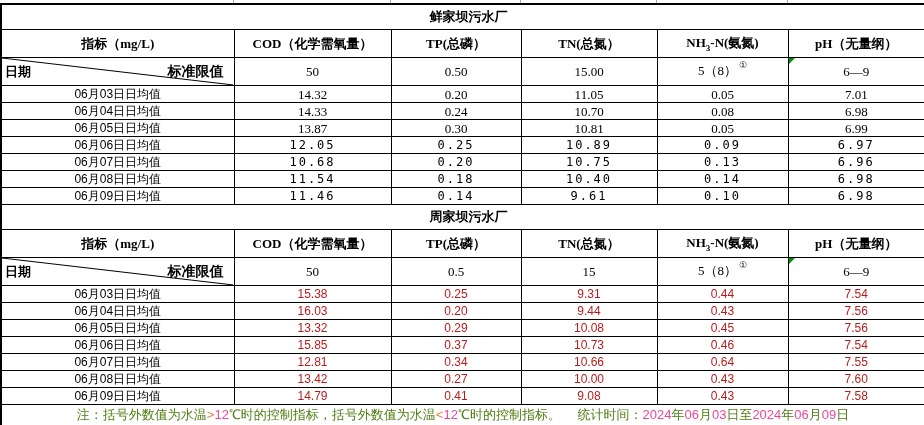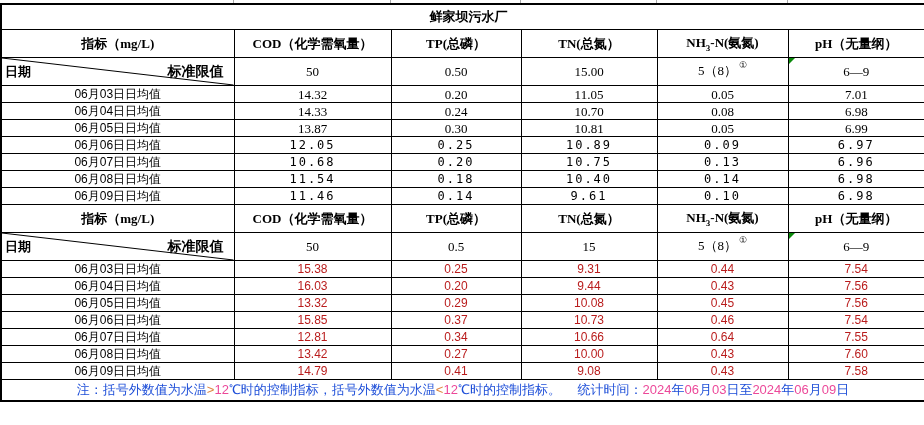--- a/index.html
+++ b/index.html
@@ -25,21 +25,21 @@
   td.diag .lbl-date { position:absolute; left:3px; top:50%; transform:translateY(-50%); font-weight:bold; font-size:13px; font-family:"Liberation Sans", sans-serif; }
   td.diag .lbl-limit { position:absolute; right:10px; top:50%; transform:translateY(-50%); font-weight:bold; font-size:14px; font-family:"Liberation Sans", sans-serif;margin-left:44px; }
 
   sub { font-size:9px; }
   sup { font-size:9px; vertical-align:super; position:relative; top:-2px; margin-left:2px; }
 
   .corner { position:absolute; top:0; left:0; width:0; height:0;
             border-top:6px solid #0a8a0a; border-right:6px solid transparent; }
 
   tr.r-note td { height:20px; font-size:13px; white-space:pre; }
-  .seg-black  { color:#1d4ed8; }
+  .seg-black  { color:#4d7c0f; }
   .seg-blue   { color:#ec4899; }
   .seg-orange { color:#e0823c; }
 </style>
 </head>
 <body>
 
 <div class="sheet">
   <div class="top-strip">
     <i style="left:233px"></i>
     <i style="left:390px"></i>
@@ -136,20 +136,23 @@
           <td class="c-date">06月09日日均值</td>
           <td class="v">11.46</td>
           <td class="v">0.14</td>
           <td class="v">9.61</td>
           <td class="v">0.10</td>
           <td class="v">6.98</td>
         </tr>
       </tbody>
 
     <tbody>
+      <tr class="r-title">
+        <td colspan="6">周家坝污水厂</td>
+      </tr>
       <tr class="r-head">
         <th>指标（mg/L)</th>
         <th>COD（化学需氧量）</th>
         <th>TP(总磷）</th>
         <th>TN(总氮）</th>
         <th><span>NH</span><sub>3</sub><span>-N(氨氮)</span></th>
         <th>pH（无量纲）</th>
       </tr>
       <tr class="r-limit">
         <td class="diag">

